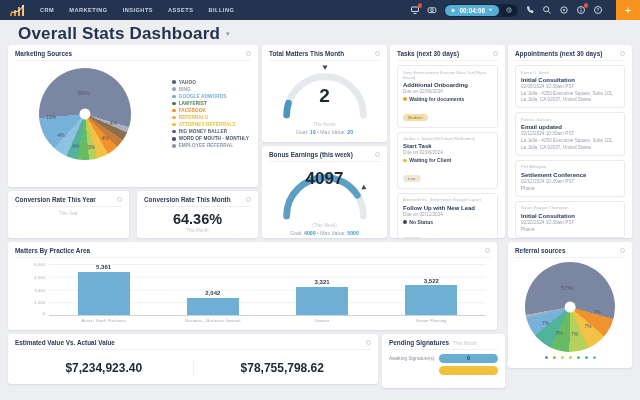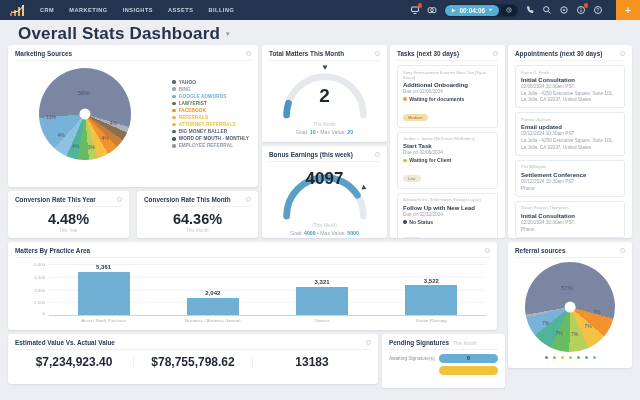--- a/index.html
+++ b/index.html
@@ -104,21 +104,21 @@
   .cat { flex:1; text-align:center; font-size:4.3px; color:#a7adb6; padding-top:2px; }
 
   
   #card-referral { left:508px; top:204px; width:124px; height:126px; }
   .ref-body { display:flex; flex-direction:column; align-items:center; }
   .legend-strip { display:flex; gap:5px; margin-top:4px; align-items:center; }
   .ls-dot { width:3px; height:3px; border-radius:50%; }
 
   
   #card-estimated { left:8px; top:296px; width:370px; height:50px; }
-  .est-row { display:flex; margin-top:5px; }
+  .est-row { display:flex; margin-top:11px; }
   .est-cell { flex:1; text-align:center; font-size:12px; font-weight:bold; color:#1f2733; }
   .est-cell + .est-cell { border-left:1px solid #eef0f3; }
 
   
   #card-pending { left:382px; top:296px; width:123px; height:54px; }
   .pend-head { display:flex; align-items:baseline; gap:4px; border-bottom:1px solid #eef0f3;
     padding-bottom:3px; margin-bottom:4px; }
   .pend-period { font-size:4.8px; color:#c3c8d1; }
   .pend-row { display:flex; align-items:center; gap:4px; }
   .pend-lbl { font-size:4.8px; color:#8a919c; width:46px; }
@@ -323,21 +323,20 @@
         <span>Max Value:</span>
         <span class="gv">5000</span>
       </div>
     </section>
 
     <section class="card" id="card-convyear">
       <div class="card-head">
         <span class="card-title">Conversion Rate This Year</span>
         <span class="ring"></span>
       </div>
-      <div class="conv-val">4.48%</div>
       <div class="conv-sub">This Year</div>
     </section>
 
     <section class="card" id="card-convmonth">
       <div class="card-head">
         <span class="card-title">Conversion Rate This Month</span>
         <span class="ring"></span>
       </div>
       <div class="conv-val">64.36%</div>
       <div class="conv-sub">This Month</div>
@@ -477,21 +476,20 @@
     </section>
 
     <section class="card" id="card-estimated">
       <div class="card-head">
         <span class="card-title">Estimated Value Vs. Actual Value</span>
         <span class="ring"></span>
       </div>
       <div class="est-row">
         <div class="est-cell">$7,234,923.40</div>
         <div class="est-cell">$78,755,798.62</div>
-        <div class="est-cell">13183</div>
       </div>
     </section>
 
     <section class="card" id="card-pending">
       <div class="pend-head">
         <span class="card-title">Pending Signatures</span>
         <span class="pend-period">This Month</span>
       </div>
       <div class="pend-row">
         <span class="pend-lbl">Awaiting Signature(s)</span>

